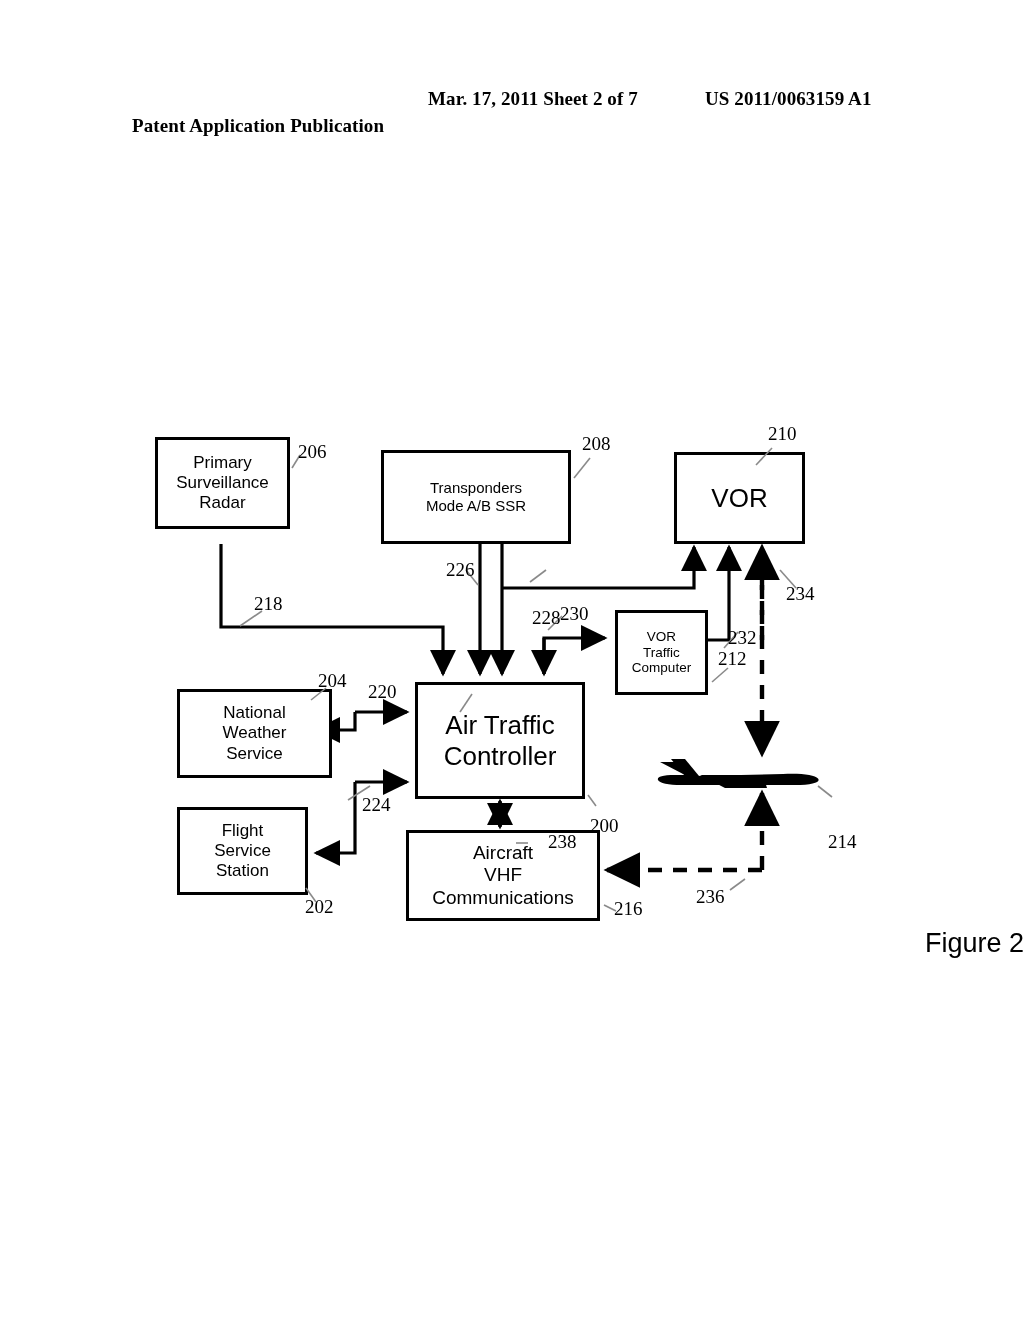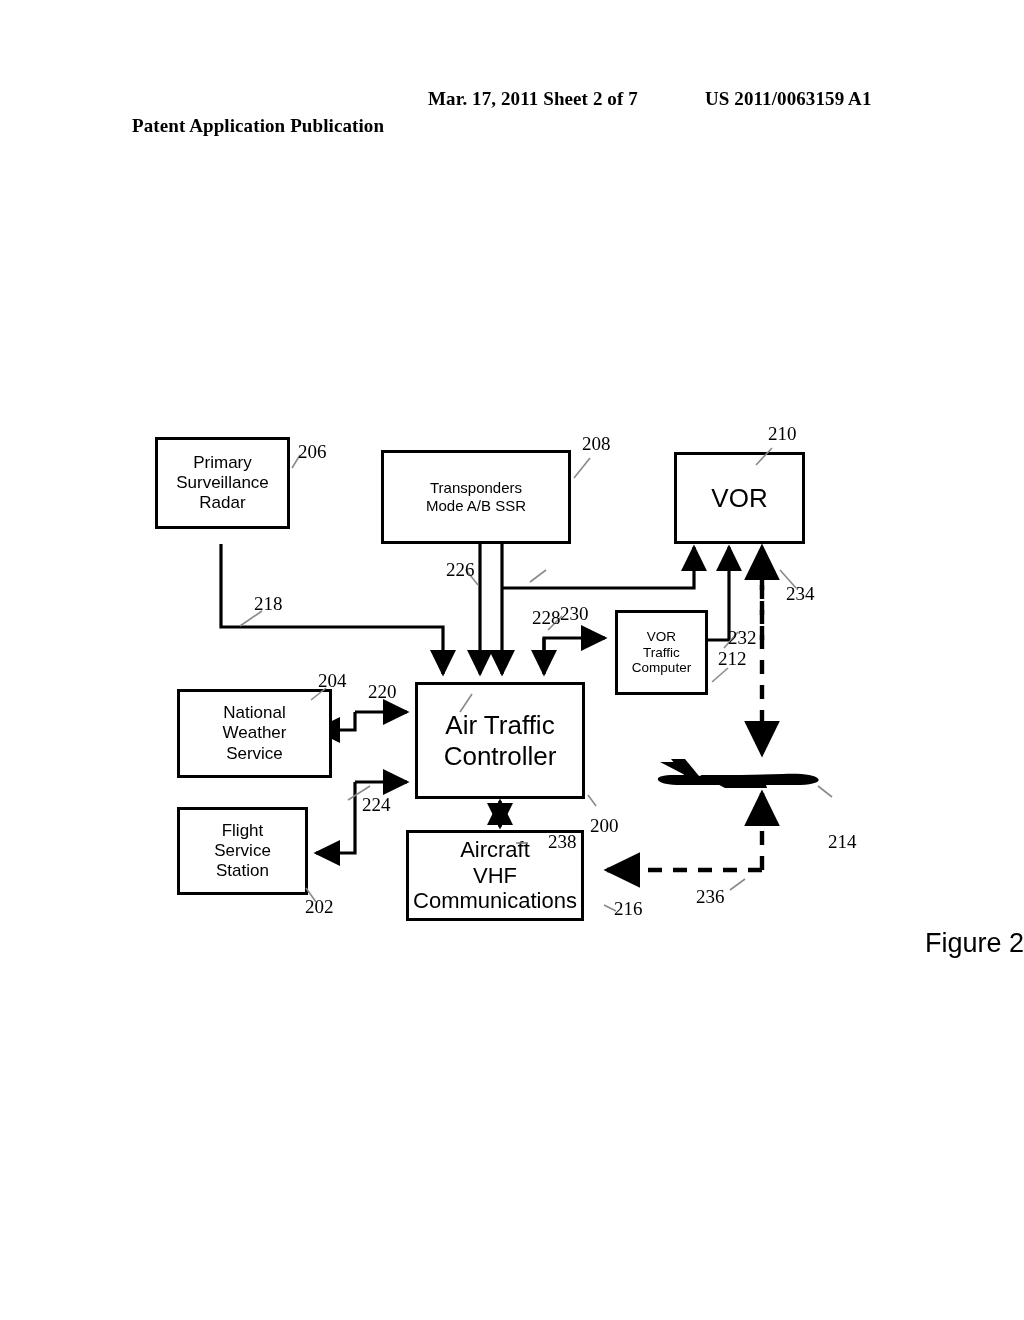--- a/index.html
+++ b/index.html
@@ -83,21 +83,21 @@
     padding: 0 4px;
   }
   
   #node-psr   { left: 155px; top: 437px; width: 135px; height: 92px;  font-size: 17px; }
   #node-trans { left: 381px; top: 450px; width: 190px; height: 94px;  font-size: 15px; }
   #node-vor   { left: 674px; top: 452px; width: 131px; height: 92px;  font-size: 26px; }
   #node-vtc   { left: 615px; top: 610px; width: 93px;  height: 85px;  font-size: 13.5px; }
   #node-nws   { left: 177px; top: 689px; width: 155px; height: 89px;  font-size: 17px; }
   #node-atc   { left: 415px; top: 682px; width: 170px; height: 117px; font-size: 26px; }
   #node-fss   { left: 177px; top: 798px; width: 131px; height: 88px;  font-size: 17px; margin-top: 9px; }
-  #node-vhf   { left: 406px; top: 830px; width: 178px; height: 91px;  font-size: 22px; }
+  #node-vhf   { left: 406px; top: 830px; width: 194px; height: 91px;  font-size: 19px; }
 
   .ref {
     position: absolute;
     font-family: "Liberation Serif", serif;
     font-size: 19px;
     color: #000;
     white-space: nowrap;
   }
   .figcaption {
     position: absolute;

